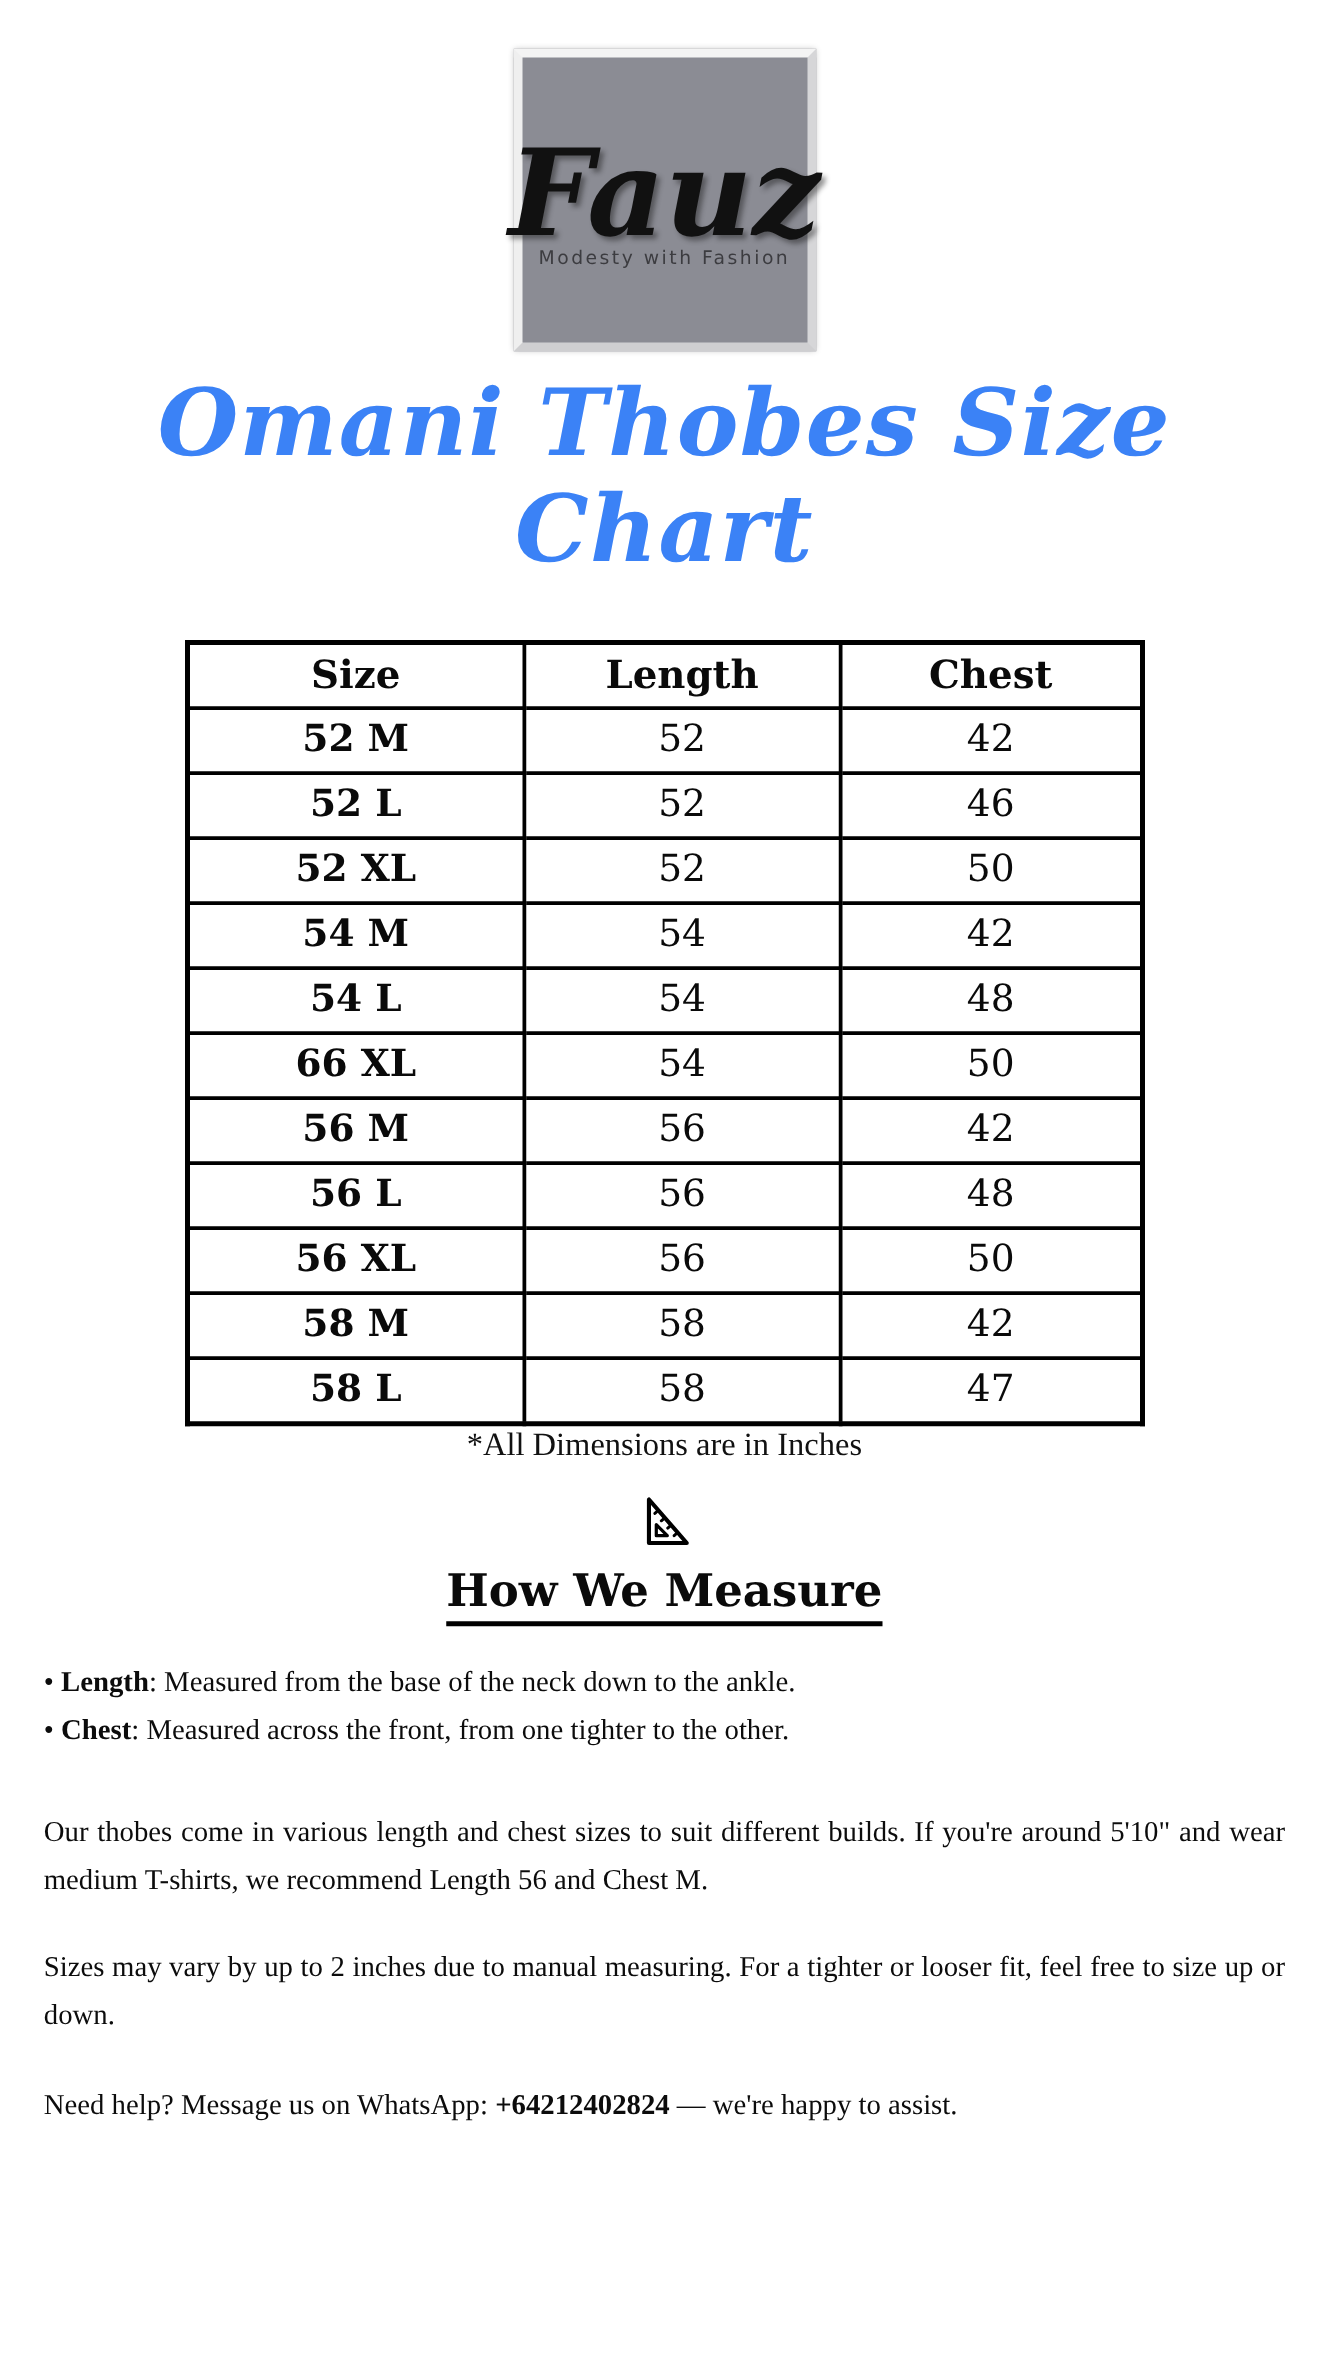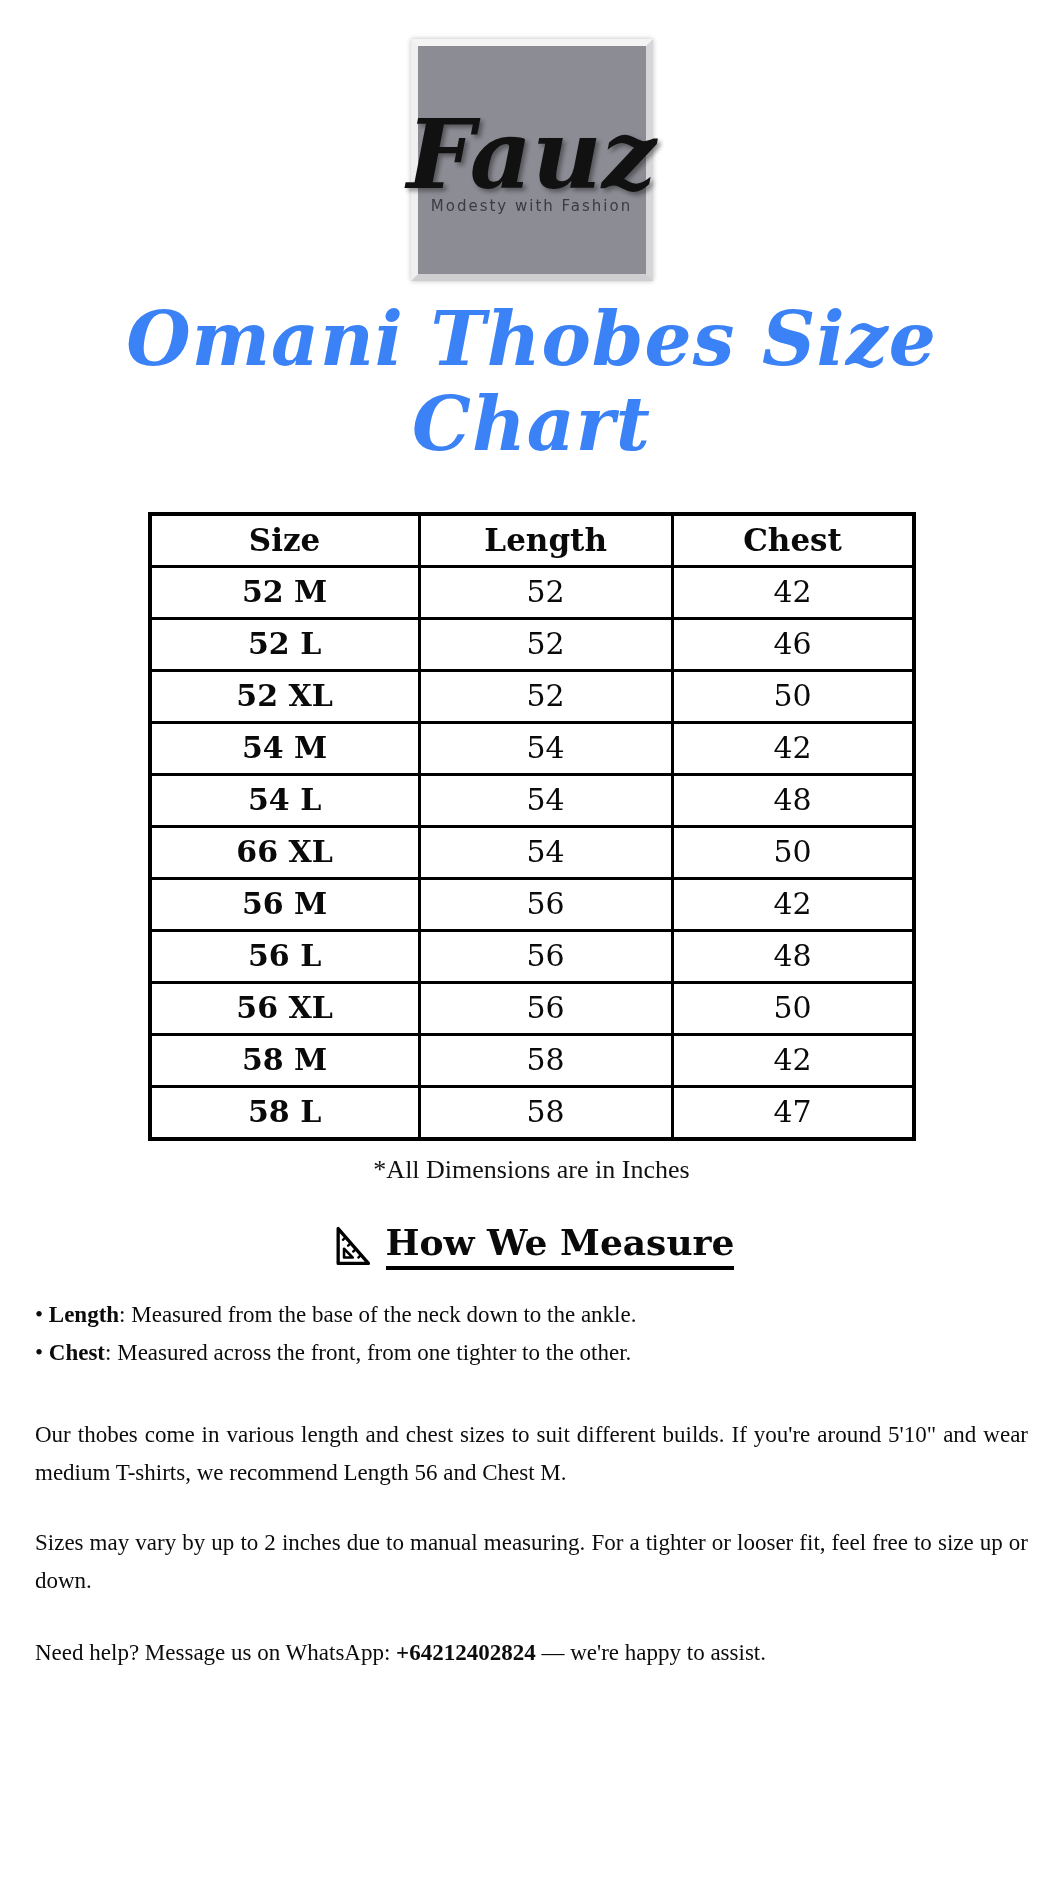--- a/index.html
+++ b/index.html
@@ -77,38 +77,38 @@
     text-align: center;
     vertical-align: middle;
     padding: 5px 0 6px 0;
     font-size: 30px;
     line-height: 38px;
   }
   table.size-table th { font-weight: bold; font-size: 31px; }
   table.size-table td.cell-size { font-weight: bold; }
 
   .footnote {
-    margin-top: 14px;
+    margin-top: 0;
     text-align: center;
     font-size: 26px;
     color: #111;
   }
 
   
   .section-heading {
     display: flex;
     justify-content: center;
     align-items: center;
     gap: 13px;
     font-family: "DejaVu Serif", serif;
     font-weight: bold;
     font-size: 36px;
     color: #0a0a0a;
   }
-  .heading-measure { margin-top: 36px; }
+  .heading-measure { margin-top: 24px; flex-direction: column; }
   .heading-tips { margin-top: 62px; }
   .section-heading .underlined {
     border-bottom: 4px solid #000;
     padding-bottom: 2px;
     line-height: 1.2;
   }
   .section-heading .icon { display: inline-flex; }
   .section-heading svg { width: 44px; height: 44px; }
 
   

